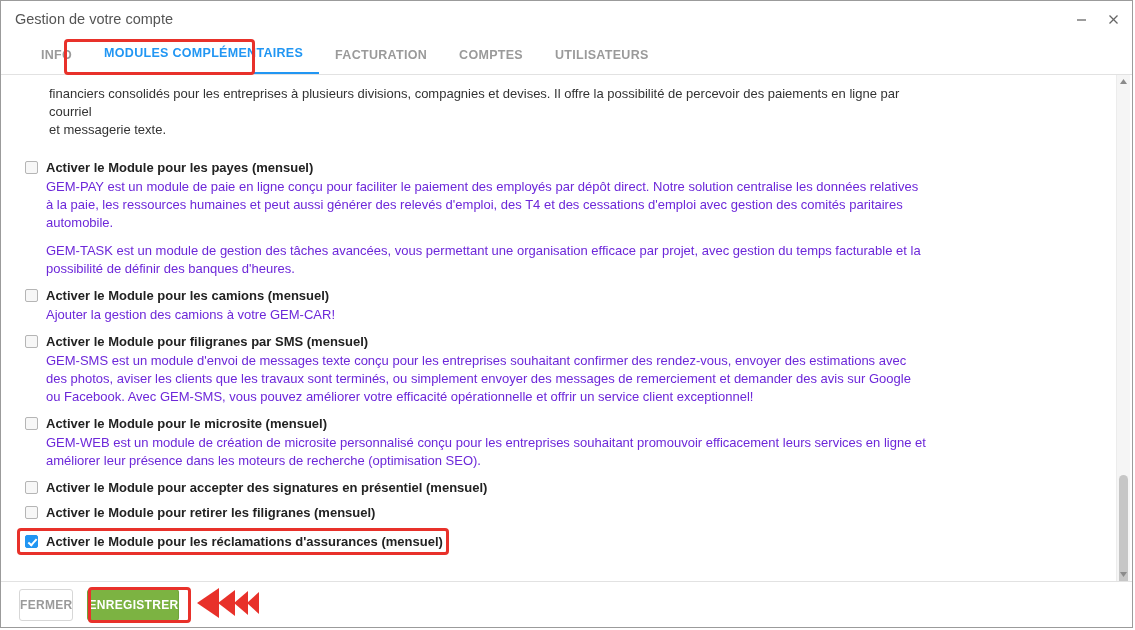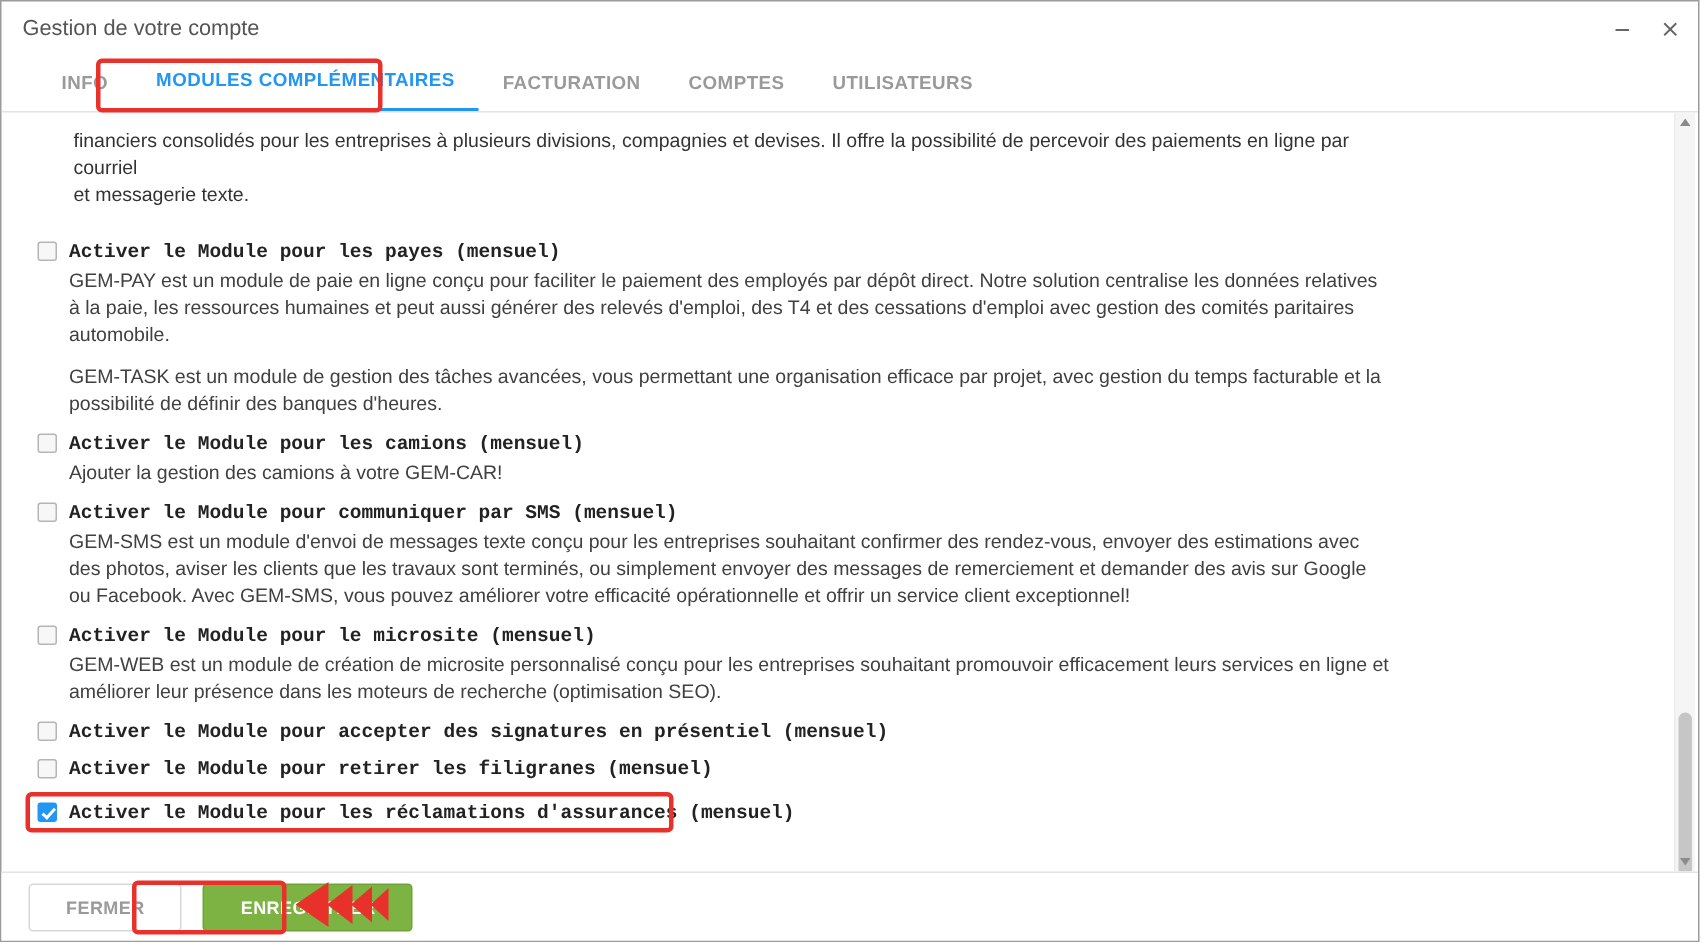--- a/index.html
+++ b/index.html
@@ -152,27 +152,26 @@
     height: 7px;
     border: solid #fff;
     border-width: 0 2px 2px 0;
     transform: rotate(42deg);
   }
   .module-label {
     font-size: 13px;
     font-weight: bold;
     color: #222;
     line-height: 15px;
-    font-family: Liberation Mono, monospace;
   }
   .module-desc {
     margin: 3px 0 0 21px;
     font-size: 13px;
     line-height: 18px;
-    color: #404040;
+    color: #6d28d9;
     max-width: 880px;
   }
 
   .module.highlighted {
     position: relative;
   }
   .row-highlight {
     position: absolute;
     left: -8px;
     top: -6px;
@@ -237,21 +236,21 @@
     padding-left: 18px;
     box-sizing: border-box;
     gap: 14px;
     position: relative;
     background: #fff;
   }
   .btn {
     font-size: 12px;
     font-weight: bold;
     letter-spacing: .3px;
-    padding: 8px 24px;
+    padding: 8px 0;
     border-radius: 3px;
     cursor: pointer;
     box-sizing: border-box;
     border: 1px solid transparent;
   }
   .btn-secondary {
     background: #fff;
     border: 1px solid #d7d7d7;
     color: #9a9a9a;
   }
@@ -327,21 +326,21 @@
         <div class="module-head">
           <span class="checkbox"></span>
           <span class="module-label">Activer le Module pour les camions (mensuel)</span>
         </div>
         <div class="module-desc">Ajouter la gestion des camions à votre GEM-CAR!</div>
       </div>
 
       <div class="module">
         <div class="module-head">
           <span class="checkbox"></span>
-          <span class="module-label">Activer le Module pour communiquer par SMS (mensuel)</span>
+          <span class="module-label">Activer le Module pour filigranes par SMS (mensuel)</span>
         </div>
         <div class="module-desc">GEM-SMS est un module d'envoi de messages texte conçu pour les entreprises souhaitant confirmer des rendez-vous, envoyer des estimations avec des photos, aviser les clients que les travaux sont terminés, ou simplement envoyer des messages de remerciement et demander des avis sur Google ou Facebook. Avec GEM-SMS, vous pouvez améliorer votre efficacité opérationnelle et offrir un service client exceptionnel!</div>
       </div>
 
       <div class="module">
         <div class="module-head">
           <span class="checkbox"></span>
           <span class="module-label">Activer le Module pour le microsite (mensuel)</span>
         </div>
         <div class="module-desc">GEM-WEB est un module de création de microsite personnalisé conçu pour les entreprises souhaitant promouvoir efficacement leurs services en ligne et améliorer leur présence dans les moteurs de recherche (optimisation SEO).</div>

